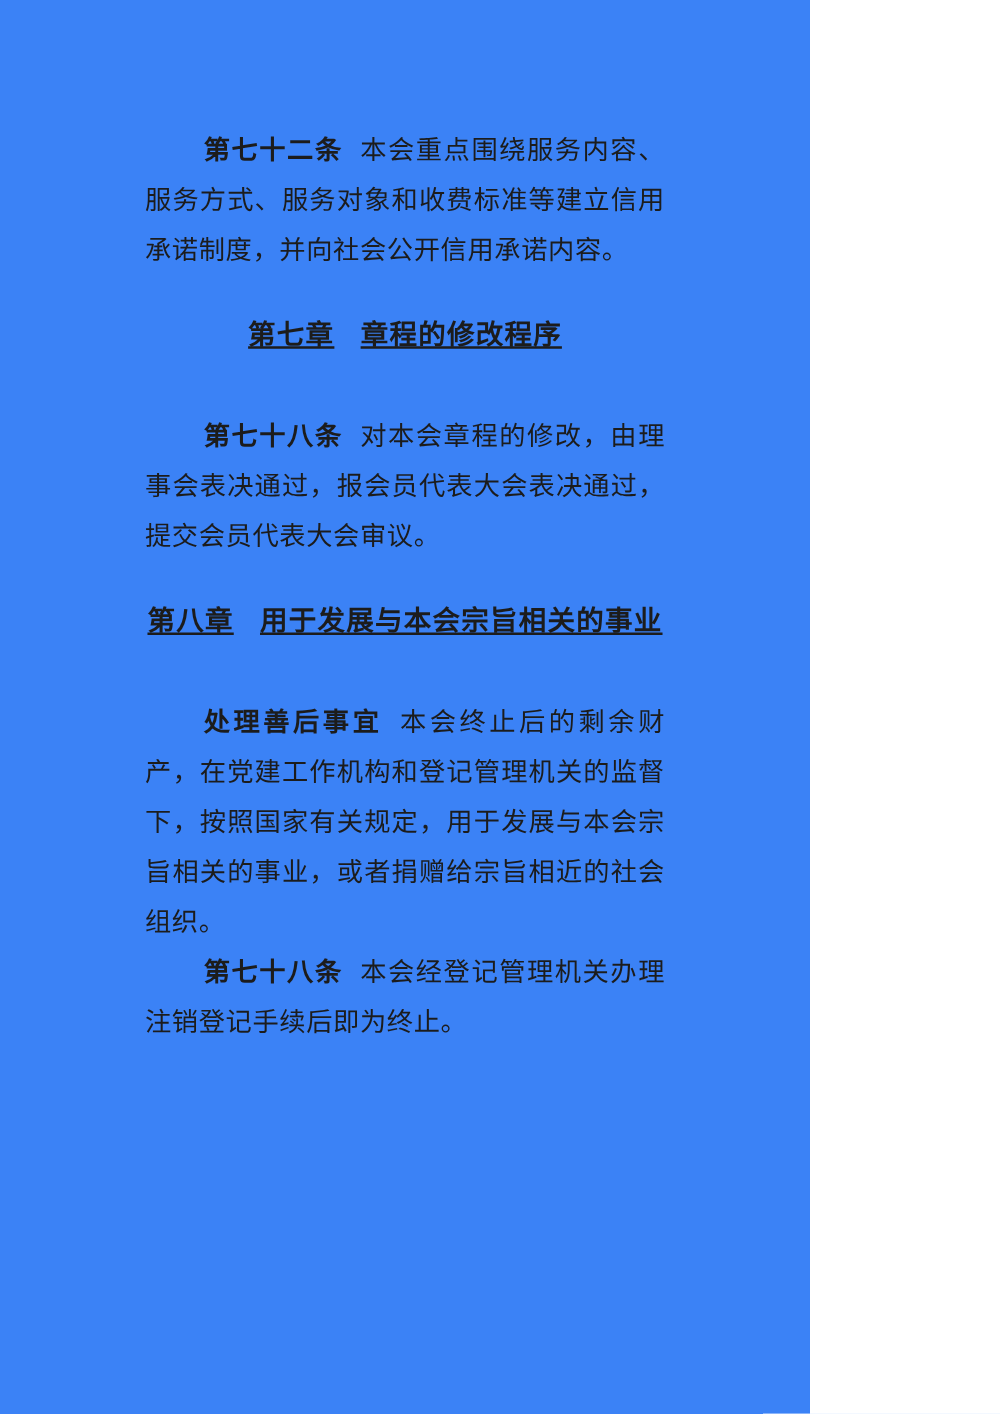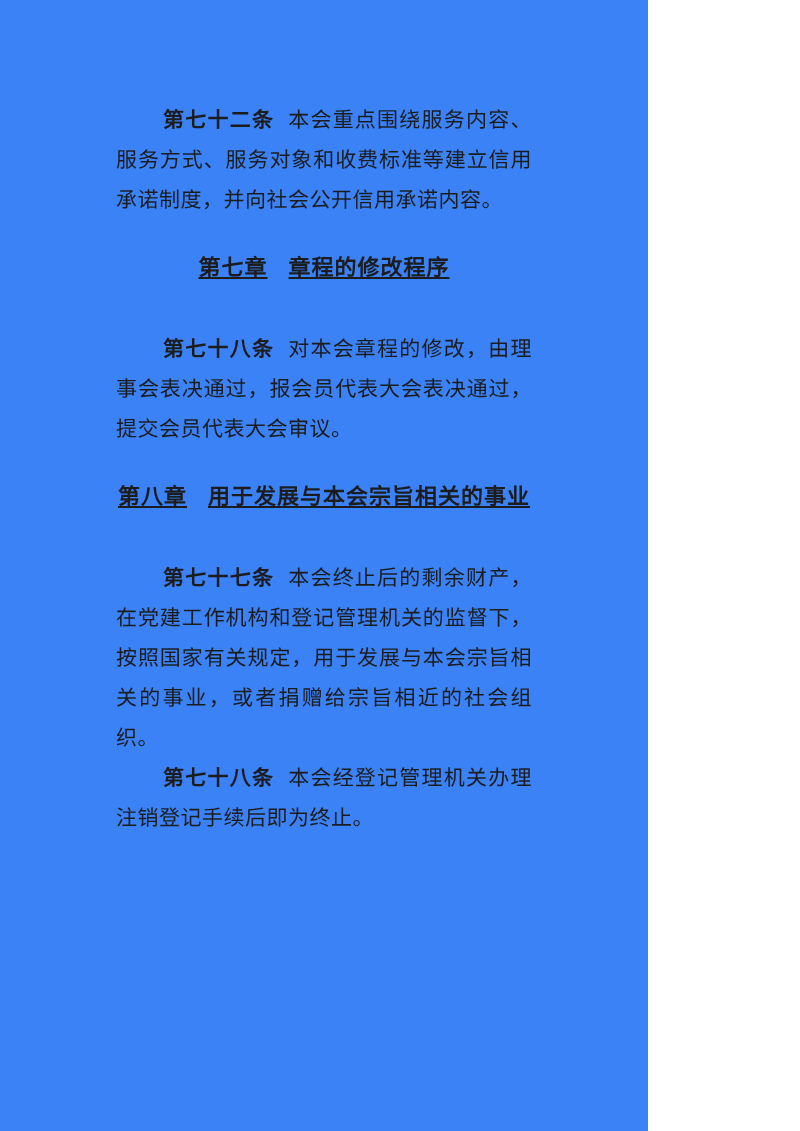--- a/index.html
+++ b/index.html
@@ -64,19 +64,19 @@
 
     <h2 class="chapter"><span class="chapter-no">第七章</span><span>章程的修改程序</span></h2>
 
     <p class="article"><span class="art-num">第七十八条</span><span>对本会章程的修改，由理事会表决通过，报会员代表大会表决通过，提交会员代表大会审议。</span></p>
 
 
     <h2 class="chapter"><span class="chapter-no">第八章</span><span>用于发展与本会宗旨相关的事业</span></h2>
 
 
 
-    <p class="article"><span class="art-num">第七十七条</span><span>本会终止后的剩余财产，在党建工作机构和登记管理机关的监督下，按照国家有关规定，用于发展与本会宗旨相关的事业，或者捐赠给宗旨相近的社会组织。</span></p>
+    <p class="article"><span class="art-num">处理善后事宜</span><span>本会终止后的剩余财产，在党建工作机构和登记管理机关的监督下，按照国家有关规定，用于发展与本会宗旨相关的事业，或者捐赠给宗旨相近的社会组织。</span></p>
 
     <p class="article"><span class="art-num">第七十八条</span><span>本会经登记管理机关办理注销登记手续后即为终止。</span></p>
 
   </div>
 
 </div>
 
 </body></html>

